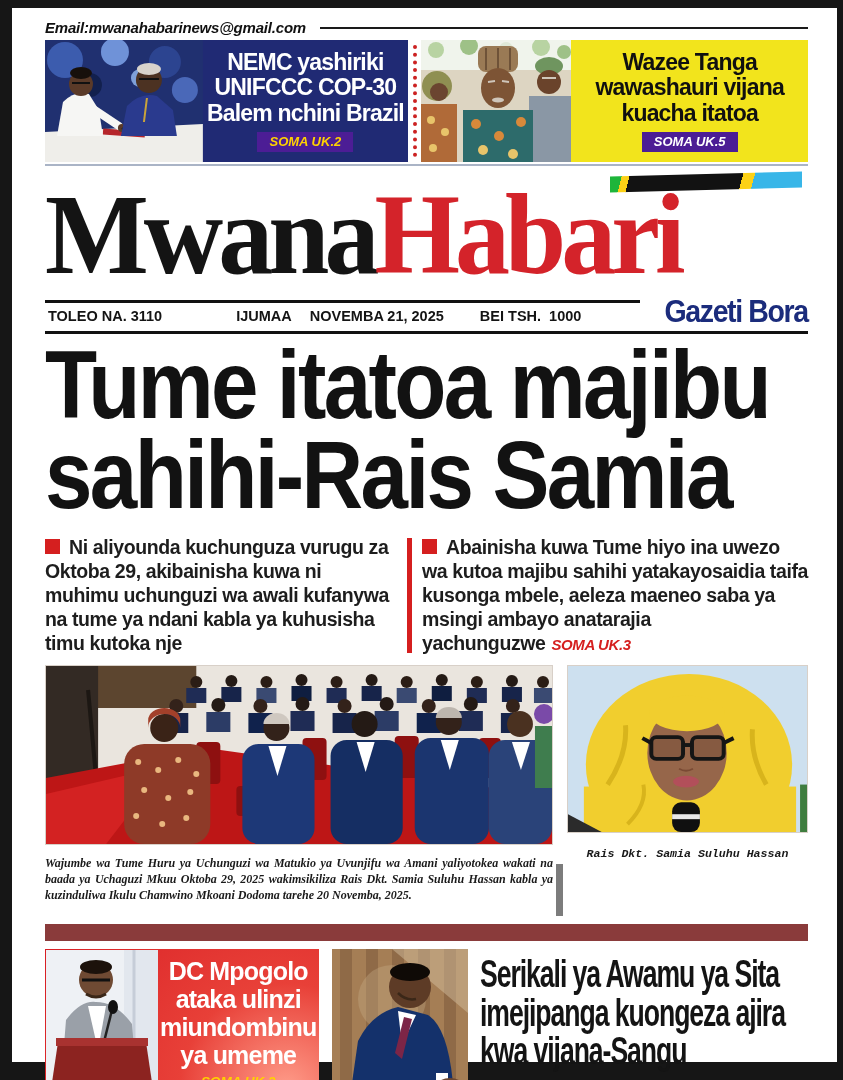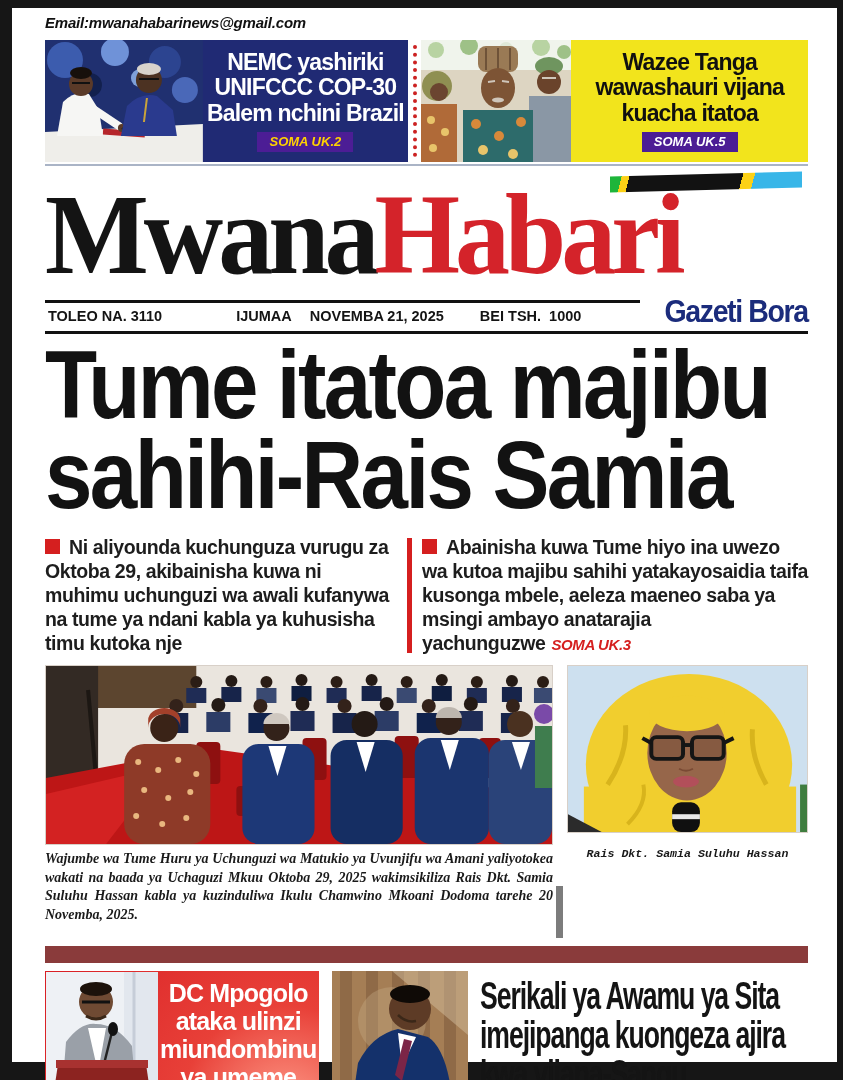--- a/index.html
+++ b/index.html
@@ -7,21 +7,21 @@
     margin: 0; width: 843px; height: 1080px; position: relative;
     background: #161616; overflow: hidden;
     font-family: "Liberation Sans", sans-serif;
   }
   .page {
     position: absolute; left: 12px; top: 8px; width: 825px; height: 1054px;
     background: #ffffff; padding: 6px 29px 0 33px;
   }
 
   
-  .email-row { display: flex; align-items: flex-start; gap: 14px; height: 26px; flex-direction: column; }
+  .email-row { display: flex; align-items: center; gap: 14px; height: 26px; }
   .email { font-size: 15px; font-weight: bold; font-style: italic; color: #111; letter-spacing: -0.2px; }
   .email-rule { flex: 1; height: 2px; background: #1a1a1a; margin-top: 2px; }
 
   
   .teasers { display: flex; align-items: stretch; height: 126px; border-bottom: 2px solid #aab4c6; padding-bottom: 2px; }
   .teaser { display: flex; overflow: hidden; }
   .teaser-left { width: 428px; background: #202a74; }
   .teaser-right { width: 456px; background: #f2e41c; }
   .teaser svg { display: block; height: 100%; }
   .teaser-text { flex: 1; display: flex; flex-direction: column; align-items: center; justify-content: center; padding: 2px 4px; }
@@ -80,21 +80,21 @@
   .bullet { display: inline-block; width: 15px; height: 15px; background: #d51f1f; margin-right: 9px; }
   .soma-inline { color: #d51f1f; font-style: italic; font-size: 15px; font-weight: bold; margin-left: 6px; }
 
   
   .photo-row { display: flex; margin-top: 10px; position: relative; }
   .photo-main { width: 508px; }
   .photo-main svg { display: block; width: 508px; height: 180px; border: 1px solid #d8d0c8; }
   .photo-portrait { width: 241px; margin-left: 14px; }
   .photo-portrait svg { display: block; width: 241px; height: 168px; border: 1px solid #d8d0c8; }
   .caption { font-family: "Liberation Serif", serif; font-style: italic; font-weight: bold; color: #1a1a1a; }
-  .caption-main { font-size: 14px; line-height: 1.32; margin-top: 5px; text-align: justify; }
+  .caption-main { font-size: 12px; line-height: 1.32; margin-top: 11px; text-align: justify; }
   .caption-portrait { font-size: 11.6px; text-align: center; margin-top: 14px; font-family: Liberation Mono, monospace; }
   .caption-divider { position: absolute; left: 511px; bottom: 0; width: 7px; height: 52px; background: #7c7c7c; }
 
   
   .maroon-bar { height: 17px; background: #8a3b3b; margin-top: 8px; }
 
   
   .bottom-row { display: flex; margin-top: 8px; height: 148px; }
   .story-left {
     width: 283px; display: flex;

